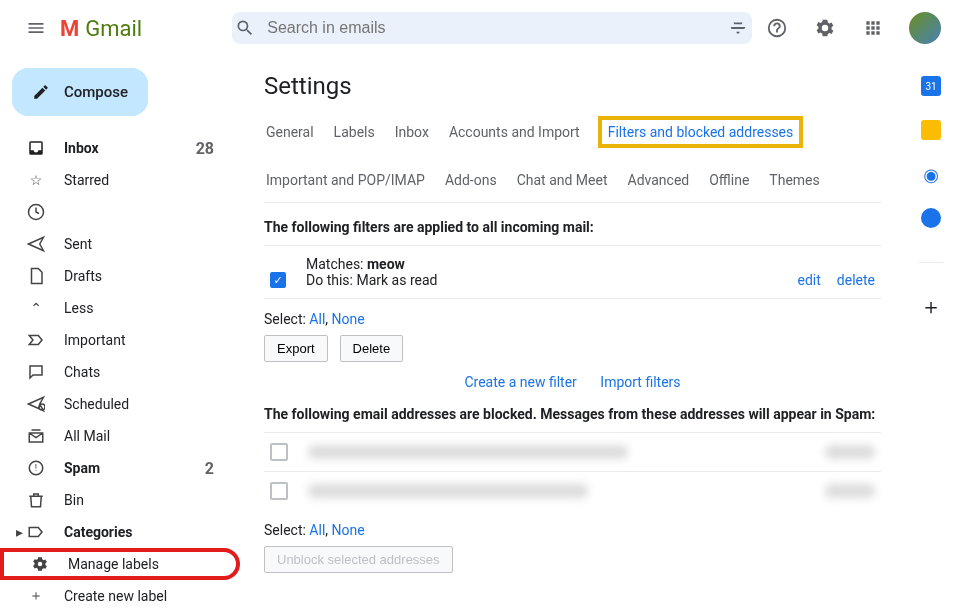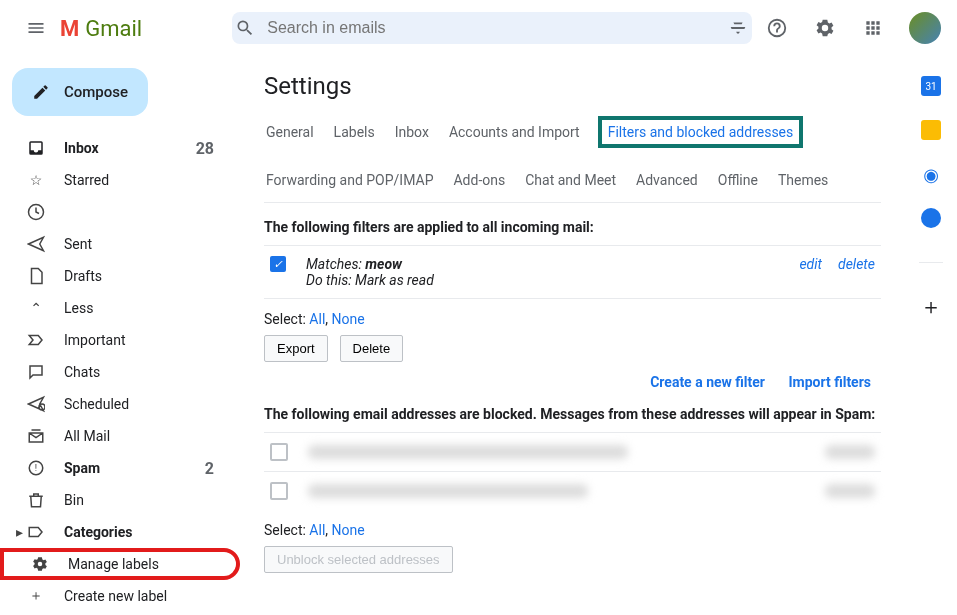--- a/index.html
+++ b/index.html
@@ -24,37 +24,37 @@
 .nav-item .count { font-size: 16px; color: #5f6368; margin-right: 14px; }
 .nav-item.bold .label, .nav-item.bold .count { font-weight: 700; }
 .nav-icon { width: 20px; height: 20px; color: #444; display: flex; align-items: center; justify-content: center; flex-shrink: 0; }
 .red-box { border: 4px solid #e21b1b; }
 
 .content { flex: 1; background: #fff; border-radius: 16px 0 0 0; padding: 16px 24px; overflow-y: auto; }
 .settings-title { font-size: 24px; font-weight: 400; margin-bottom: 16px; }
 .tabs { display: flex; flex-wrap: wrap; gap: 16px; border-bottom: 1px solid #e8eaed; padding-bottom: 6px; }
 .tab { color: #5f6368; font-size: 14px; padding: 8px 2px; cursor: pointer; white-space: nowrap; }
 .tab.active { color: #1a73e8; }
-.tab.boxed { border: 4px solid #0f766e; padding: 4px 6px; }
+.tab.boxed { border: 4px solid #eab308; padding: 4px 6px; }
 
 .section-head { font-weight: 700; font-size: 14px; margin: 16px 0 10px 0; }
-.filter-row { display: flex; align-items: flex-start; border-top: 1px solid #e8eaed; border-bottom: 1px solid #e8eaed; padding: 10px 6px; font-style: italic; }
+.filter-row { display: flex; align-items: flex-end; border-top: 1px solid #e8eaed; border-bottom: 1px solid #e8eaed; padding: 10px 6px; }
 .chk { width: 16px; height: 16px; background: #1a73e8; border-radius: 2px; display: flex; align-items: center; justify-content: center; margin-right: 20px; }
 .chk::after { content: '✓'; color: #fff; font-size: 11px; }
 .chk-empty { width: 18px; height: 18px; border: 2px solid #bdc1c6; border-radius: 2px; margin-right: 20px; }
 .filter-text { flex: 1; }
 .filter-text .match-val { font-weight: 700; }
 .link { color: #1a73e8; cursor: pointer; font-size: 14px; }
 .filter-actions { display: flex; gap: 16px; }
 
 .select-row { margin: 12px 0 8px 0; font-size: 14px; }
 .btn-row { display: flex; gap: 12px; }
 .btn { border: 1px solid #bdc1c6; background: #f8f9fa; padding: 5px 12px; font-size: 13px; cursor: pointer; border-radius: 2px; }
 .btn.disabled { color: #bdc1c6; cursor: default; }
-.center-links { text-align: right; margin: 12px 0 4px 0; font-weight: bold; }
+.center-links { text-align: center; margin: 12px 0 4px 0; }
 .center-links .link { margin: 0 10px; }
 
 .blocked-row { display: flex; align-items: center; border-top: 1px solid #e8eaed; padding: 10px 6px; }
 .blur-bar { height: 14px; background: #dcdcdc; border-radius: 6px; filter: blur(4px); }
 
 .rightbar { width: 52px; display: flex; flex-direction: column; align-items: center; padding-top: 20px; gap: 24px; }
 .rb-icon { width: 20px; height: 20px; display: flex; align-items: center; justify-content: center; font-size: 18px; }
 </style>
 </head>
 <body>
@@ -221,21 +221,21 @@
   </div>
 
   <div class="content">
     <div class="settings-title">Settings</div>
     <div class="tabs">
       <span class="tab">General</span>
       <span class="tab">Labels</span>
       <span class="tab">Inbox</span>
       <span class="tab">Accounts and Import</span>
       <span class="tab active boxed">Filters and blocked addresses</span>
-      <span class="tab">Forwarding and POP/IMAP</span>
+      <span class="tab">Important and POP/IMAP</span>
       <span class="tab">Add-ons</span>
       <span class="tab">Chat and Meet</span>
       <span class="tab">Advanced</span>
       <span class="tab">Offline</span>
       <span class="tab">Themes</span>
     </div>
 
     <div class="section-head">The following filters are applied to all incoming mail:</div>
 
     <div class="filter-row">

